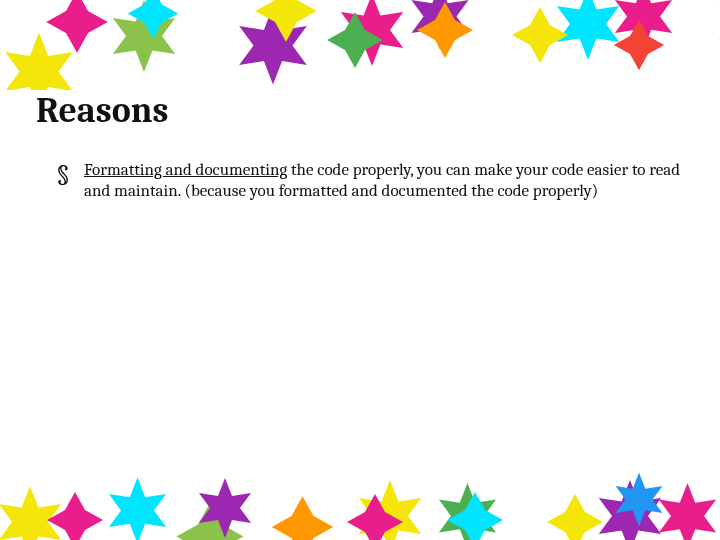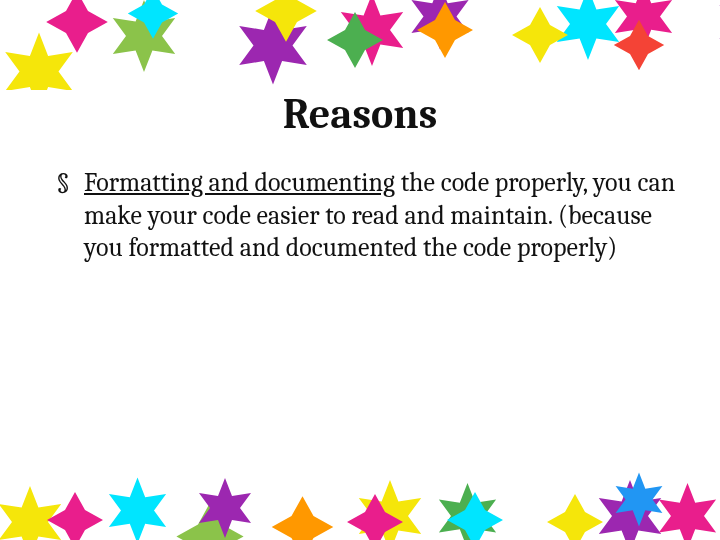--- a/index.html
+++ b/index.html
@@ -20,34 +20,34 @@
   }
   .border-top { top: 0; }
   .border-bottom { bottom: 0; }
   .content {
     position: absolute;
     top: 90px;
     left: 36px;
     right: 36px;
   }
   .title {
-    text-align: center;
-    font-size: 42px;
+    text-align: left;
+    font-size: 36px;
     font-weight: bold;
     color: #111;
     margin-bottom: 28px;
     font-family: "Cambria", "Georgia", serif;
   }
   ul.bullets {
     list-style: none;
     padding-left: 20px;
   }
   ul.bullets li {
     position: relative;
-    font-size: 26px;
+    font-size: 17px;
     line-height: 1.25;
     color: #111;
     margin-bottom: 6px;
     padding-left: 28px;
     font-family: "Cambria", "Georgia", serif;
   }
   ul.bullets li::before {
     content: "§";
     position: absolute;
     left: 0;

